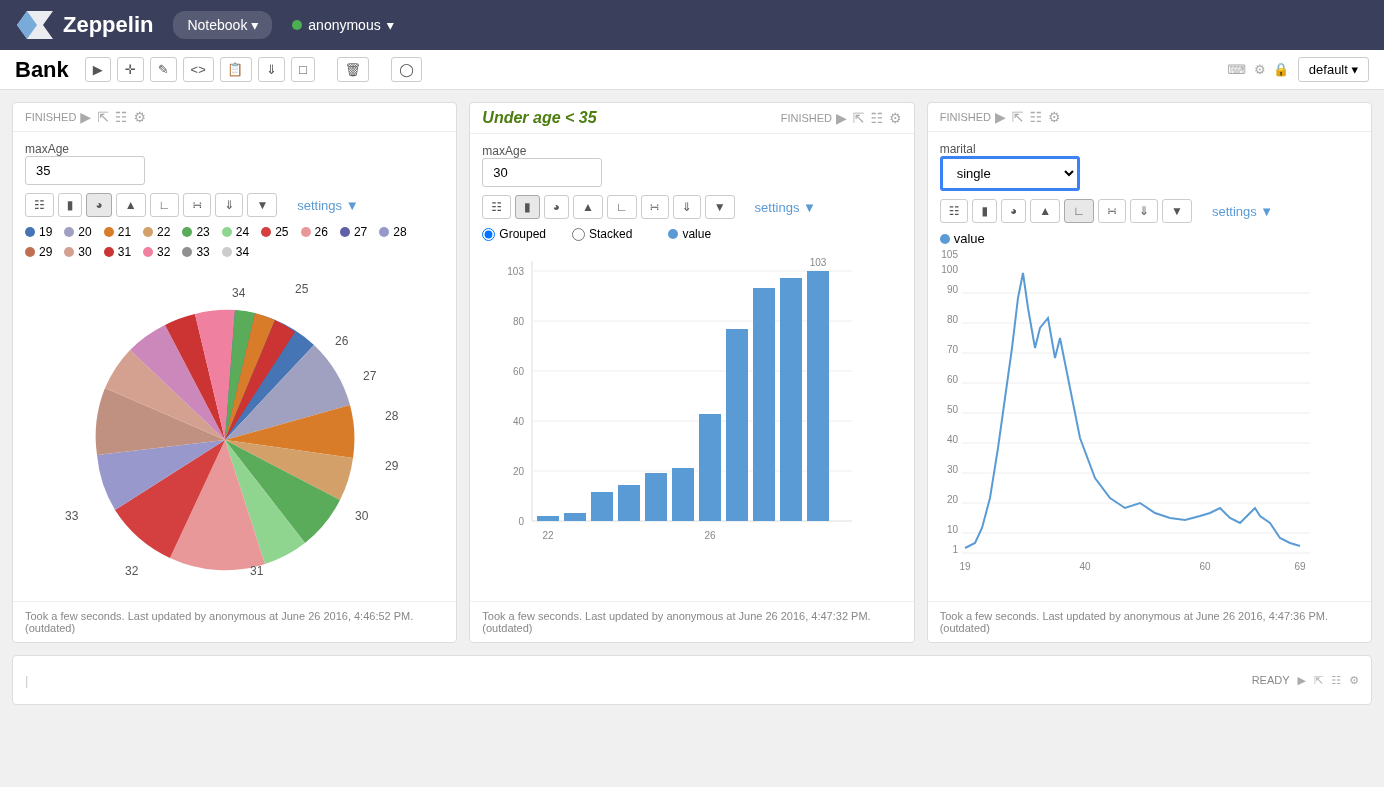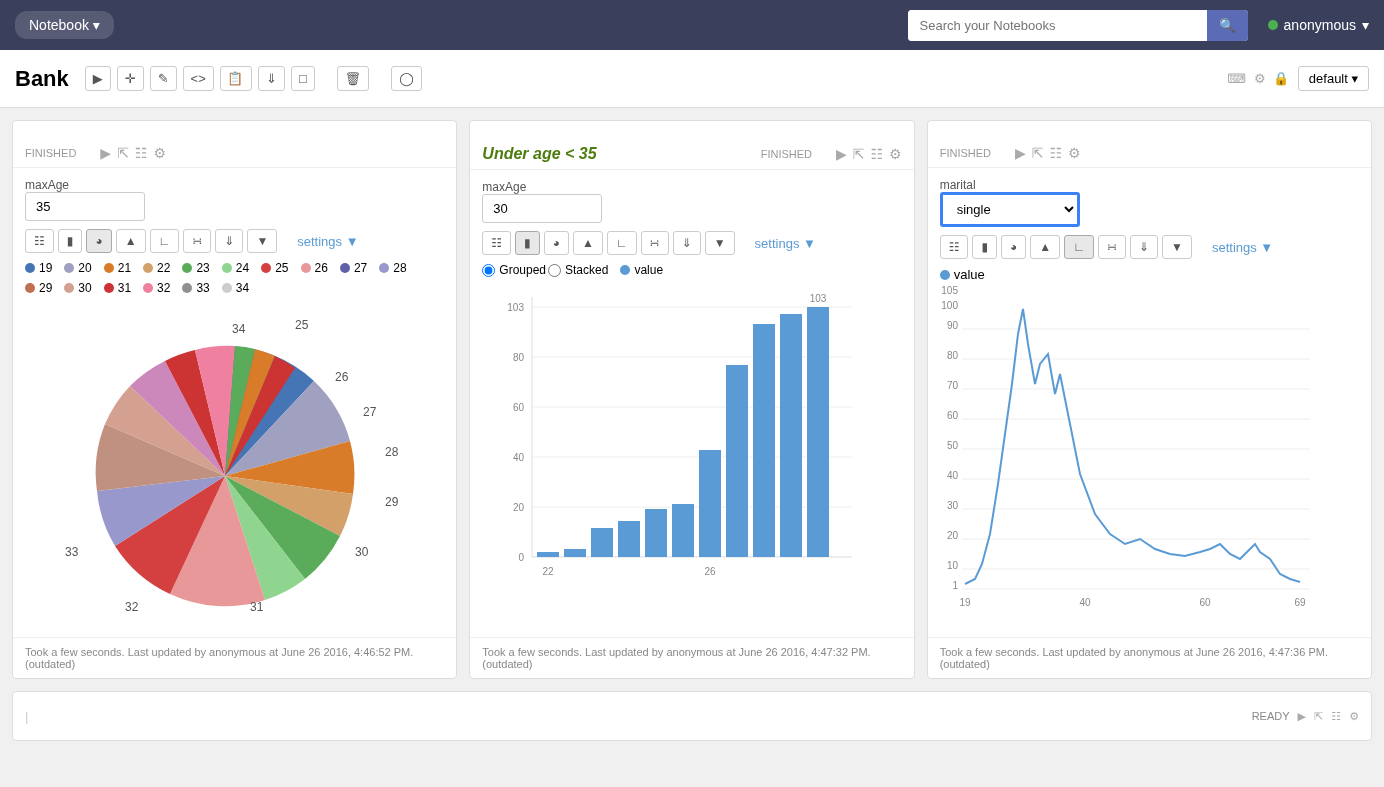--- a/index.html
+++ b/index.html
@@ -74,21 +74,21 @@
       width: 10px;
       height: 10px;
       background: #4caf50;
       border-radius: 50%;
     }
 
     
     .toolbar {
       background: white;
       padding: 6px 15px;
-      height: 58px;
+      height: 40px;
       display: flex;
       align-items: center;
       gap: 6px;
       border-bottom: 1px solid #ddd;
     }
     .page-title {
       font-size: 22px;
       font-weight: bold;
       margin-right: 10px;
     }
@@ -130,23 +130,23 @@
       border: 1px solid #ddd;
       border-radius: 4px;
       flex: 1;
       min-width: 0;
       display: flex;
       flex-direction: column;
     }
     .panel-header {
       display: flex;
       align-items: center;
-      padding: 24px 12px 6px;
+      padding: 6px 12px 6px;
       border-bottom: 1px solid #eee;
-      gap: 24px;
+      gap: 4px;
     }
     .panel-title {
       font-size: 16px;
       font-weight: bold;
       color: #4d7c0f;
       flex: 1;
       font-style: italic;
     }
     .status-badge {
       font-size: 11px;
@@ -272,43 +272,46 @@
       display: flex;
       align-items: flex-start;
       gap: 8px;
       color: #aaa;
       font-size: 11px;
     }
 
     
     .radio-group {
       display: flex;
-      gap: 2px;
+      gap: 26px;
       align-items: center;
       font-size: 12px;
     }
     .radio-item {
       display: flex;
       align-items: center;
       gap: 4px;
       cursor: pointer;
     }
 
     
     svg text { font-family: Arial, sans-serif; }
   </style>
 </head>
 <body>
 
 <div class="header">
+  <div class="logo">
+    <svg class="logo-icon" viewBox="0 0 40 36">
+      <polygon points="2,18 12,4 38,4 28,18 38,32 12,32" fill="white" opacity="0.9"></polygon>
+      <polygon points="2,18 12,4 22,18 12,32" fill="#5b9bd5" opacity="0.8"></polygon>
+    </svg>
+    <span class="logo-text">Zeppelin</span>
+  </div>
   <button class="notebook-btn">Notebook ▾</button>
-  <div class="search-bar">
-    <input class="search-input" type="text" placeholder="Search your Notebooks" style="">
-    <button class="search-btn">🔍</button>
-  </div>
   <div class="user-area">
     <div class="user-dot"></div>
     <span>anonymous</span>
     <span style="cursor:pointer;">▾</span>
   </div>
 </div>
 
 <div class="toolbar">
   <span class="page-title">Bank</span>
   <button class="toolbar-btn">▶</button>

